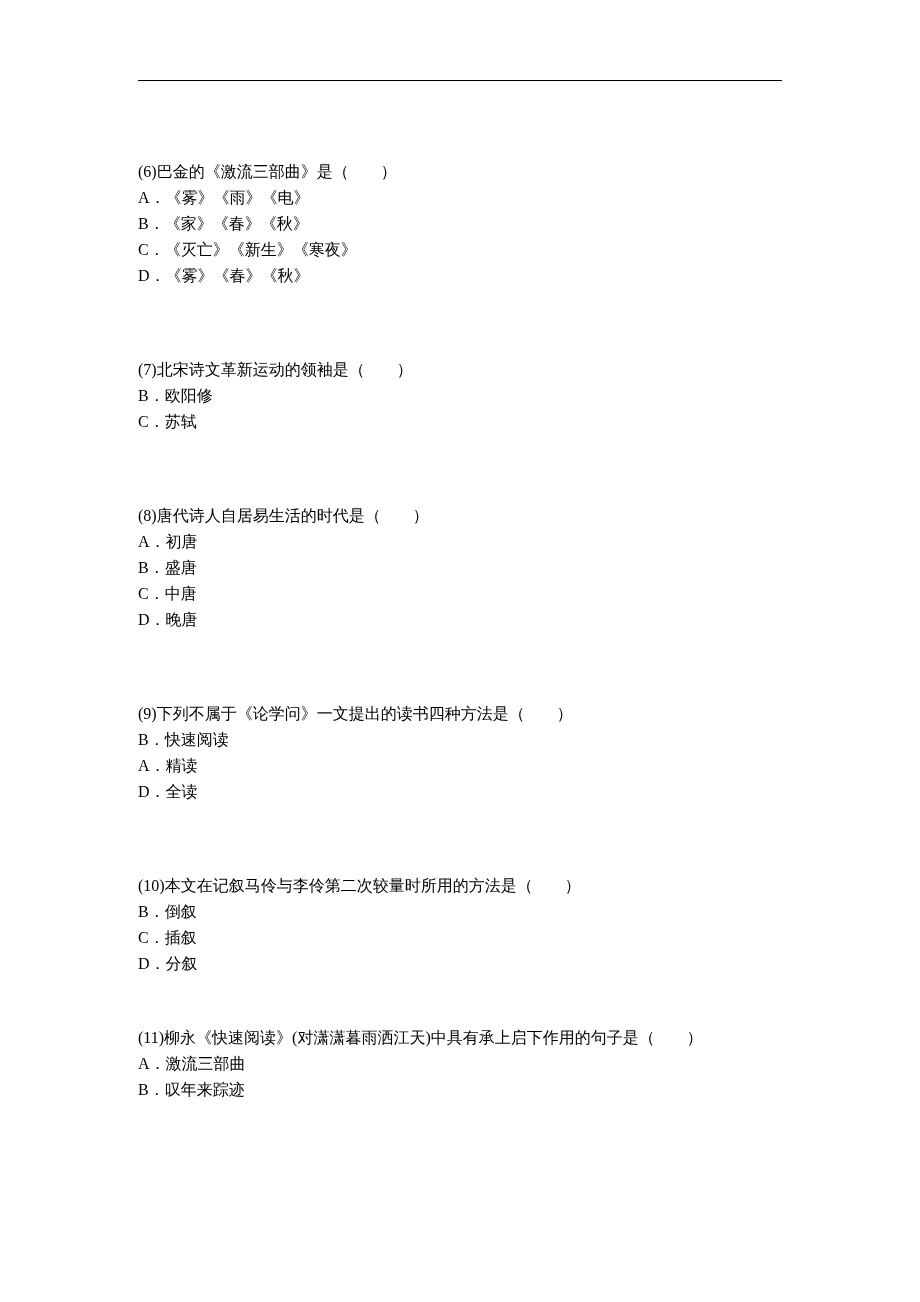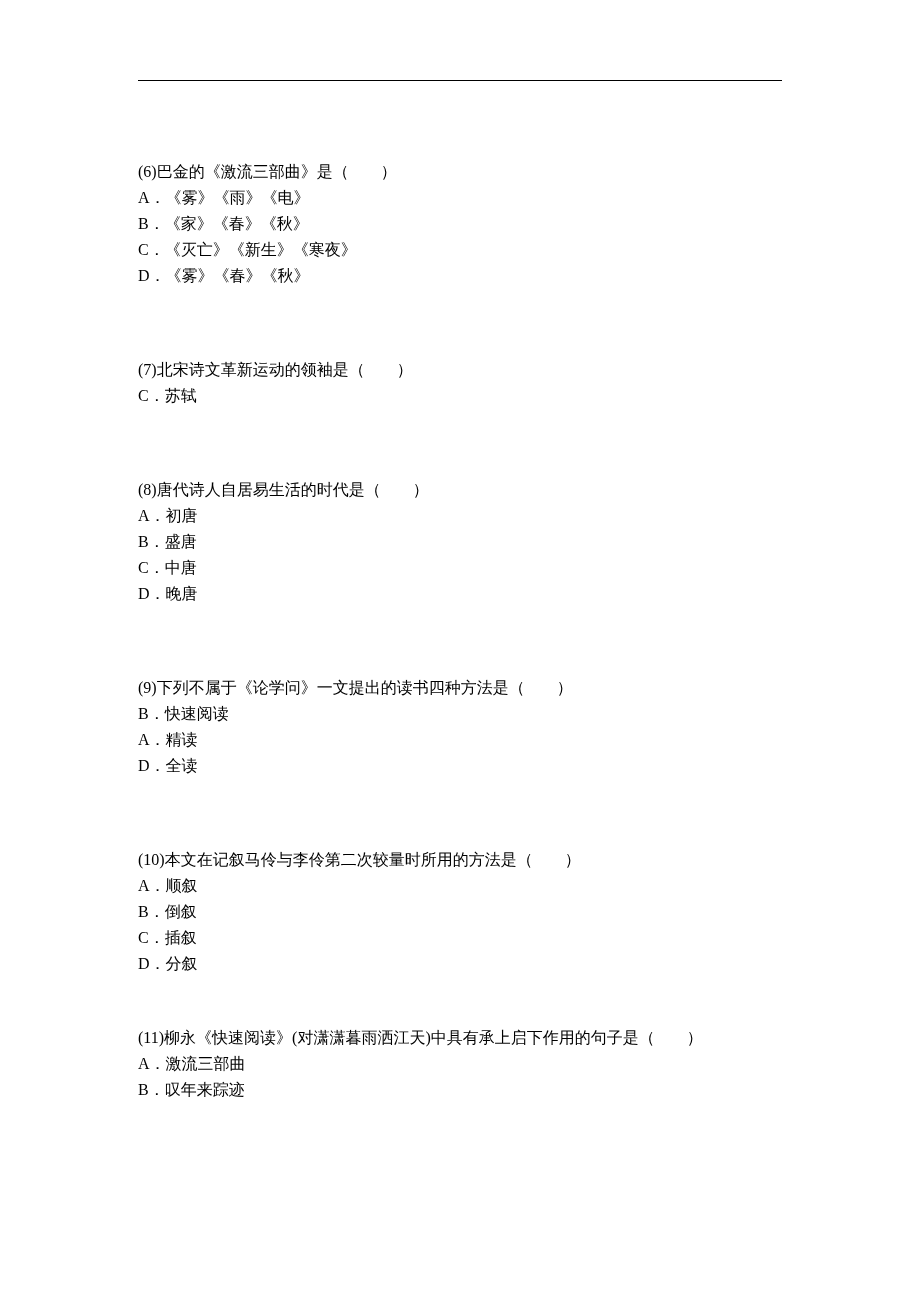--- a/index.html
+++ b/index.html
@@ -55,20 +55,21 @@
     <div class="option">A．《雾》《雨》《电》</div>
     <div class="option">B．《家》《春》《秋》</div>
     <div class="option">C．《灭亡》《新生》《寒夜》</div>
     <div class="option">D．《雾》《春》《秋》</div>
   </div>
 
   <div class="question-block">
     <div class="question-text">
       <span>(7)</span><span>北宋诗文革新运动的领袖是（　　）</span>
     </div>
+    <div class="option">B．欧阳修</div>
     <div class="option">C．苏轼</div>
   </div>
 
   <div class="question-block">
     <div class="question-text">
       <span>(8)</span><span>唐代诗人自居易生活的时代是（　　）</span>
     </div>
     <div class="option">A．初唐</div>
     <div class="option">B．盛唐</div>
     <div class="option">C．中唐</div>
@@ -81,21 +82,20 @@
     </div>
     <div class="option">B．快速阅读</div>
     <div class="option">A．精读</div>
     <div class="option">D．全读</div>
   </div>
 
   <div class="question-block">
     <div class="question-text">
       <span>(10)</span><span>本文在记叙马伶与李伶第二次较量时所用的方法是（　　）</span>
     </div>
-    <div class="option">A．顺叙</div>
     <div class="option">B．倒叙</div>
     <div class="option">C．插叙</div>
     <div class="option">D．分叙</div>
   </div>
 
   <div class="question-block last-block" style="margin-top:-20px;">
     <div class="question-text">
       <span>(11)</span><span>柳永《快速阅读》(对潇潇暮雨洒江天)中具有承上启下作用的句子是（　　）</span>
     </div>
     <div class="option">A．激流三部曲</div>

